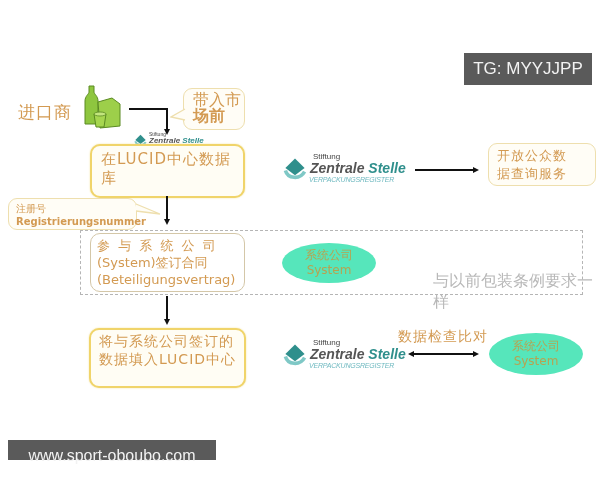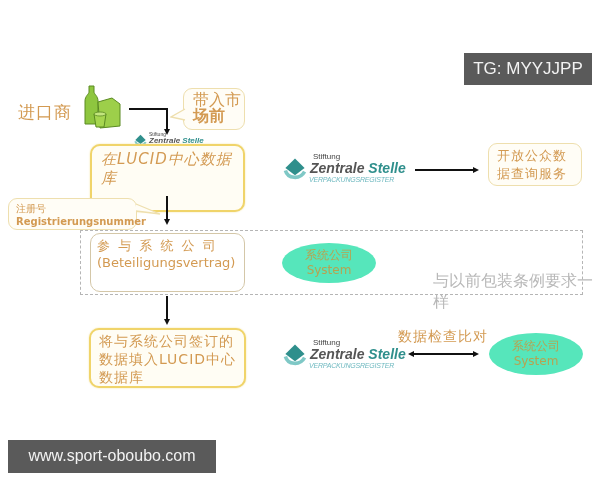--- a/index.html
+++ b/index.html
@@ -25,21 +25,21 @@
   .logo .l-zentral { position:absolute; font-style:italic; font-weight:bold; color:#555; font-family:"Liberation Sans", sans-serif; white-space:nowrap; }
   .logo .l-zentral .stelle { color:#2f8f8c; }
   .logo .l-verp { position:absolute; font-style:italic; color:#6fb9c0; font-family:"Liberation Sans", sans-serif; white-space:nowrap; letter-spacing:-0.2px; }
   .badge { position:absolute; background:#5a5a5a; color:#f2f2f2; font-family:"Liberation Sans", sans-serif; }
   .dashed { position:absolute; border:1.5px dashed #b5b5b5; box-sizing:border-box; }
 </style>
 </head>
 <body>
 
 <div class="badge" style="left:464px; top:8px; width:128px; height:32px; font-size:17px; line-height:32px; text-align:center;margin-top:45px;">TG: MYYJJPP</div>
-<div class="badge" style="left:8px; top:440px; width:208px; height:33px; font-size:16px; line-height:32px; text-align:center;">www.sport-oboubo.com</div>
+<div class="badge" style="left:8px; top:440px; width:208px; height:20px; font-size:16px; line-height:32px; text-align:center;">www.sport-oboubo.com</div>
 
 <div class="abs orange" style="left:18px; top:101px; font-size:17px; letter-spacing:1px;">进口商</div>
 
 <div class="abs" style="left:84px; top:84px; width:40px; height:46px;">
   <svg width="40" height="46" viewBox="0 0 40 46">
     <path d="M5 2 h5 v6 c0 2 4 4 4 9 v23 h-13 v-23 c0 -5 4 -7 4 -9z" fill="#8ec63f" stroke="#5a8a22" stroke-width="1"></path>
     <path d="M14 18 l14 -4 l8 6 v22 l-20 2z" fill="#9dcf4a" stroke="#5a8a22" stroke-width="1"></path>
     <path d="M10 30 h12 l-2 13 h-8z" fill="#a6d64f" stroke="#5a8a22" stroke-width="1"></path>
     <ellipse cx="16" cy="30" rx="6" ry="2" fill="#c3e57e" stroke="#5a8a22" stroke-width="0.8"></ellipse>
   </svg>
@@ -60,74 +60,74 @@
 <div class="logo" style="left:134px; top:131px; width:70px; height:18px;">
   <svg class="abs" style="left:0; top:2px;" width="13" height="14" viewBox="0 0 20 20">
     <path d="M2 10 L10 2 L18 10 L10 16z" fill="#2f8f8c"></path>
     <path d="M2 12 C4 19 14 20 18 13" fill="none" stroke="#7fc8c6" stroke-width="3"></path>
   </svg>
   <span class="l-stift" style="left:15px; top:0; font-size:5px;">Stiftung</span>
   <span class="l-zentral" style="left:15px; top:5px; font-size:8px;"><span>Zentrale</span> <span class="stelle">Stelle</span></span>
   <span class="l-verp" style="left:15px; top:14px; font-size:3px;">VERPACKUNGSREGISTER</span>
 </div>
 
-<div class="box" style="left:90px; top:144px; width:155px; height:68px; font-size:15px; line-height:19px; padding:4px 0 0 9px; letter-spacing:1px;font-style:italic;">
+<div class="box" style="left:90px; top:144px; width:155px; height:54px; font-size:15px; line-height:19px; padding:4px 0 0 9px; letter-spacing:1px;">
   <div>在LUCID中心数据库</div>
 </div>
 
 <div class="logo" style="left:283px; top:152px; width:125px; height:34px;">
   <svg class="abs" style="left:0; top:3px;" width="24" height="26" viewBox="0 0 20 20">
     <path d="M2 10 L10 2 L18 10 L10 16z" fill="#2f8f8c"></path>
     <path d="M2 12 C4 19 14 20 18 13" fill="none" stroke="#7fc8c6" stroke-width="3"></path>
   </svg>
   <span class="l-stift" style="left:30px; top:0; font-size:8px;">Stiftung</span>
   <span class="l-zentral" style="left:27px; top:8px; font-size:14px;"><span>Zentrale</span> <span class="stelle">Stelle</span></span>
   <span class="l-verp" style="left:26px; top:24px; font-size:7px;">VERPACKUNGSREGISTER</span>
 </div>
 
 <div class="line" style="left:415px; top:169px; width:58px; height:1.5px;"></div>
 <div class="arrow-right" style="left:473px; top:167px;"></div>
 
-<div class="callout" style="left:488px; top:143px; width:94px; height:43px; font-size:13px; line-height:18px; padding:3px 0 0 8px; letter-spacing:1px;">
+<div class="callout" style="left:488px; top:143px; width:108px; height:43px; font-size:13px; line-height:18px; padding:3px 0 0 8px; letter-spacing:1px;">
   <div>开放公众数</div>
   <div>据查询服务</div>
 </div>
 
 <div class="line" style="left:166px; top:196px; width:1.5px; height:24px;"></div>
 <div class="arrow-down" style="left:164px; top:219px;"></div>
 
 <div class="callout" style="left:8px; top:198px; width:129px; height:32px; font-size:10px; line-height:13px; padding:3px 0 0 7px;">
   <div>注册号</div>
   <div style="font-weight:bold;">Registrierungsnummer</div>
 </div>
 <svg class="abs" style="left:135px; top:202px;" width="26" height="14" viewBox="0 0 26 14">
   <path d="M1 2 L25 12 L1 9" fill="#fffdf6" stroke="#eedfae" stroke-width="1.3"></path>
 </svg>
 
 <div class="dashed" style="left:80px; top:230px; width:503px; height:65px;"></div>
 
 <div class="abs" style="left:90px; top:233px; width:155px; height:59px; border:1.5px solid #d4c7a8; border-radius:10px; box-sizing:border-box; color:#d39a52; font-size:13px; line-height:17px; padding:3px 0 0 6px;">
   <div style="letter-spacing:2px;">参 与 系 统 公 司</div>
+  <div>(System)签订合同</div>
   <div>(Beteiligungsvertrag)</div>
 </div>
 
 <div class="ellipse" style="left:282px; top:243px; width:94px; height:40px; padding-top:5px;">
   <div>系统公司</div>
   <div>System</div>
 </div>
 
 <div class="abs" style="left:433px; top:271px; font-size:16px; color:#b8b8b8; font-family:'DejaVu Serif', serif;">与以前包装条例要求一样</div>
 
 <div class="line" style="left:166px; top:296px; width:1.5px; height:24px;"></div>
 <div class="arrow-down" style="left:164px; top:319px;"></div>
 
 <div class="box" style="left:89px; top:328px; width:157px; height:60px; font-size:14px; line-height:18px; padding:2px 0 0 8px; letter-spacing:1px;">
   <div>将与系统公司签订的</div>
   <div>数据填入LUCID中心</div>
-  <div>数据库</div>
 </div>
 
 <div class="logo" style="left:283px; top:338px; width:125px; height:34px;">
   <svg class="abs" style="left:0; top:3px;" width="24" height="26" viewBox="0 0 20 20">
     <path d="M2 10 L10 2 L18 10 L10 16z" fill="#2f8f8c"></path>
     <path d="M2 12 C4 19 14 20 18 13" fill="none" stroke="#7fc8c6" stroke-width="3"></path>
   </svg>
   <span class="l-stift" style="left:30px; top:0; font-size:8px;">Stiftung</span>
   <span class="l-zentral" style="left:27px; top:8px; font-size:14px;"><span>Zentrale</span> <span class="stelle">Stelle</span></span>
   <span class="l-verp" style="left:26px; top:24px; font-size:7px;">VERPACKUNGSREGISTER</span>

